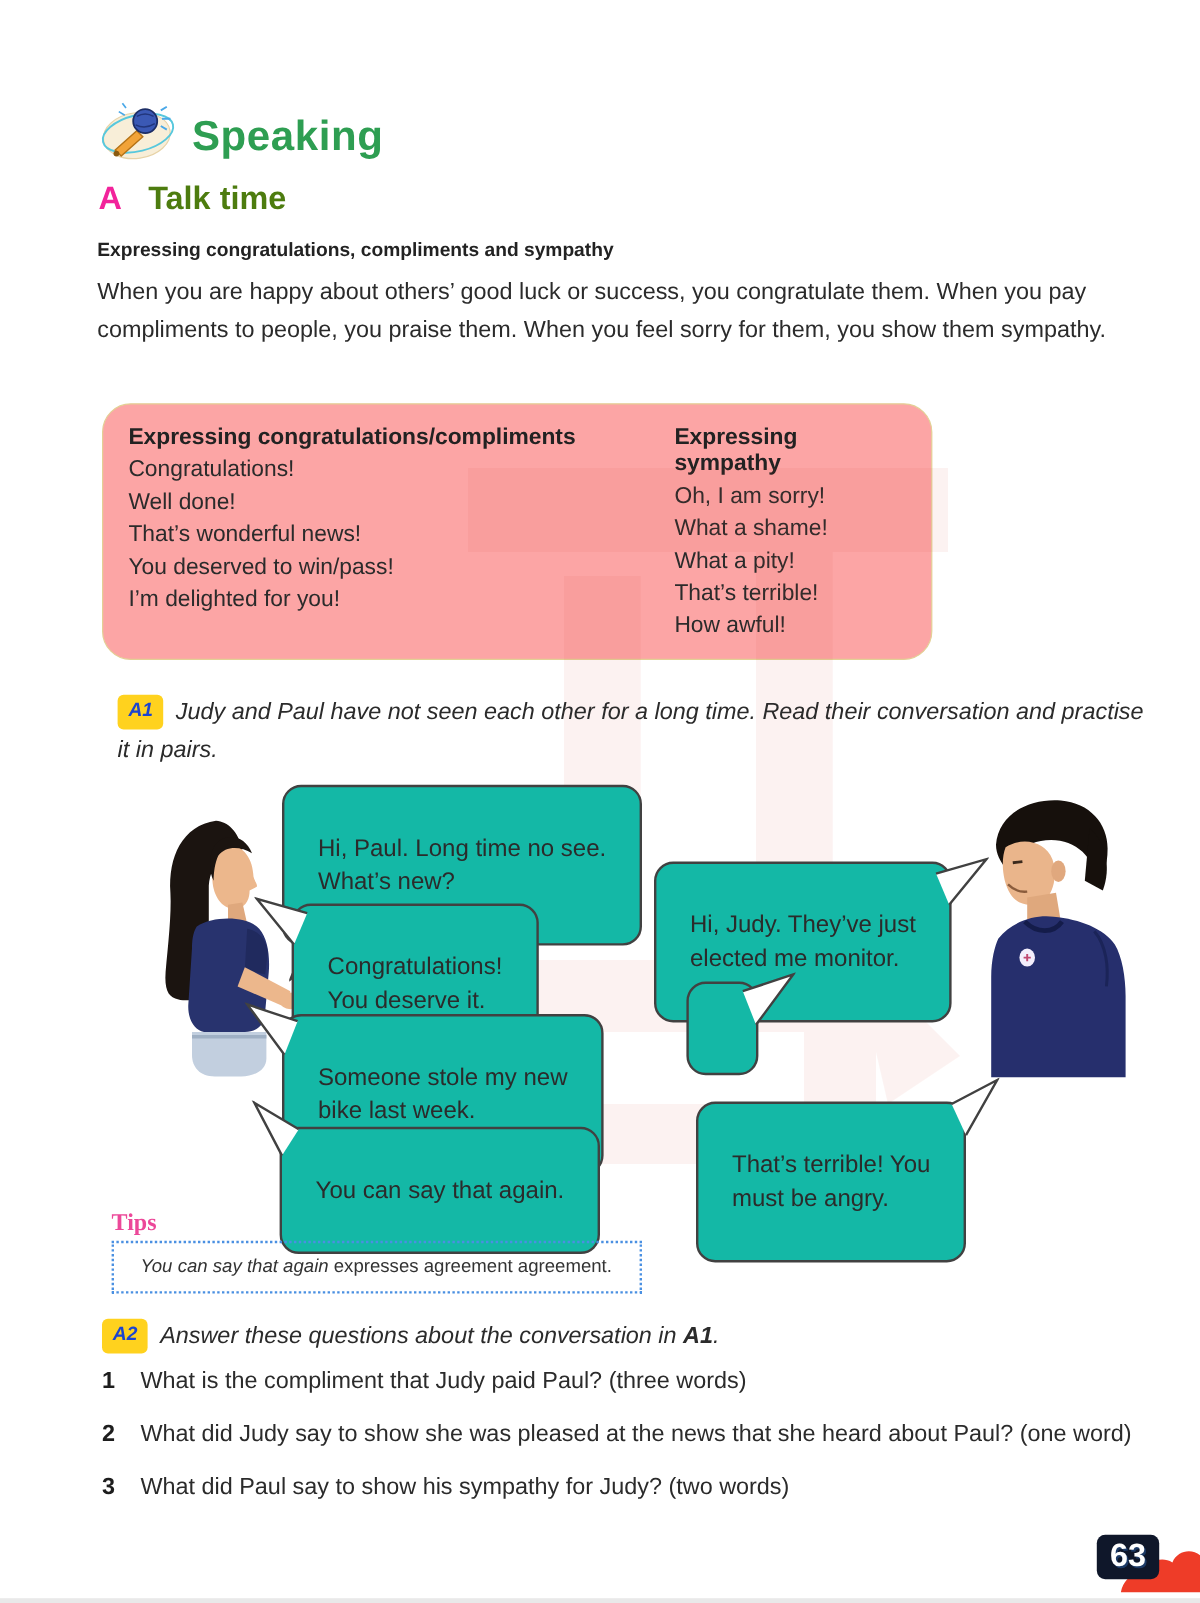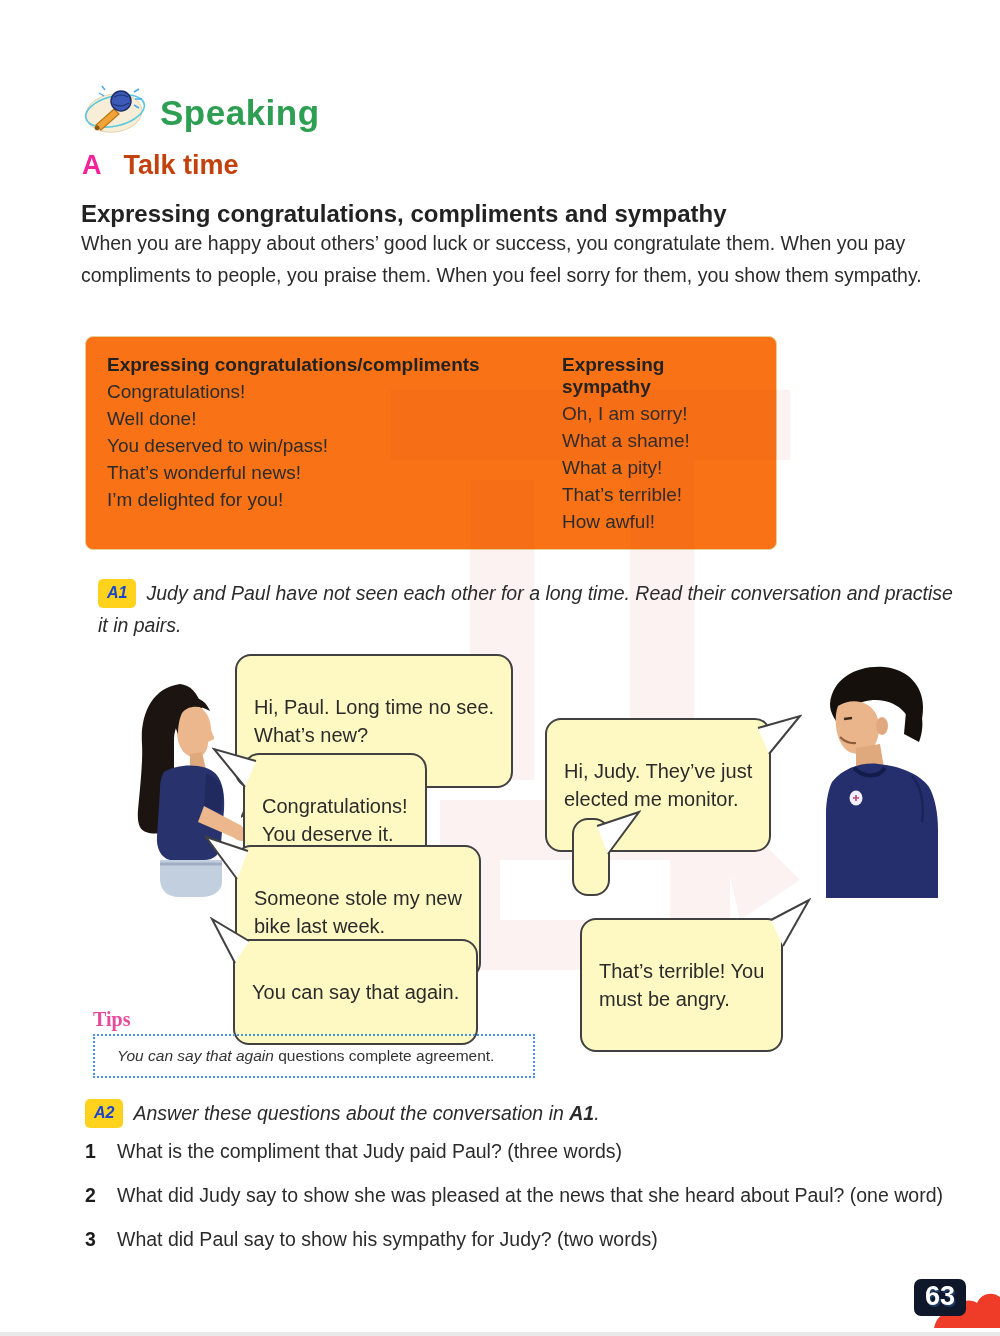--- a/index.html
+++ b/index.html
@@ -7,28 +7,28 @@
     position:relative;width:1000px;height:1332px;margin:0 auto;
     background:#ffffff;overflow:hidden;
     font-family:"Liberation Sans",sans-serif;color:#262626;
   }
   
   .speaking-header{position:absolute;left:84px;top:84px;display:flex;align-items:center;gap:10px;}
   .speaking-title{font-size:35px;font-weight:bold;color:#2e9e52;letter-spacing:.5px;}
   
   .talk-heading{position:absolute;left:82px;top:150px;display:flex;align-items:baseline;gap:22px;}
   .part-letter{font-size:27px;font-weight:bold;color:#f2239b;}
-  .part-title{font-size:27px;font-weight:bold;color:#c2410c;}
-  
-  .subheading{position:absolute;left:81px;top:200px;font-size:24px;font-weight:bold;color:#222;}
+  .part-title{font-size:27px;font-weight:bold;color:#4d7c0f;}
+  
+  .subheading{position:absolute;left:81px;top:200px;font-size:16px;font-weight:bold;color:#222;}
   .intro-body{position:absolute;left:81px;top:228px;width:872px;font-size:19.5px;line-height:1.63;color:#2b2b2b;}
   
   .expr-box{
     position:absolute;left:85px;top:336px;width:648px;height:178px;
-    background:#f97316;border:1.5px solid #e3d095;border-radius:8px;
+    background:#fca5a5;border:1.5px solid #e3d095;border-radius:24px;
     padding:17px 21px;display:flex;z-index:0;
   }
   .expr-col-left{flex:0 0 455px;}
   .expr-col-right{flex:1;}
   .expr-title{font-size:19px;font-weight:bold;color:#222;margin-bottom:3px;}
   .expr-item{font-size:19px;line-height:1.42;color:#2b2b2b;}
   
   .watermark{position:absolute;left:380px;top:360px;z-index:1;opacity:.06;pointer-events:none;}
   
   .exercise-line{position:absolute;font-size:19.5px;font-style:italic;line-height:1.6;color:#2b2b2b;z-index:2;}
@@ -38,22 +38,22 @@
     display:inline-block;background:#ffd21e;color:#1b44d0;
     font-size:16px;font-weight:bold;font-style:italic;
     padding:1px 9px 2px 9px;border-radius:5px;margin-right:10px;
     transform:translateY(-2px);
   }
   .bold-ref{font-weight:bold;}
   
   .conversation{position:absolute;left:80px;top:648px;width:890px;height:356px;z-index:2;}
   .figure{position:absolute;}
   .bubble{
-    position:absolute;background:#fef9c3;border:2px solid #414141;border-radius:16px;
-    padding:9px 17px;font-size:20px;line-height:1.4;color:#2b2b2b;
+    position:absolute;background:#14b8a6;border:2px solid #414141;border-radius:16px;
+    padding:9px 28px;font-size:20px;line-height:1.4;color:#2b2b2b;
     white-space:pre-line;z-index:3;
   }
   .tail{position:absolute;z-index:4;}
   .tail path{fill:#ffffff;stroke:#414141;stroke-width:2;}
   
   .tips-label{position:absolute;left:93px;top:1008px;font-family:Liberation Serif, serif;
     font-size:20px;font-weight:bold;color:#ec4899;z-index:2;}
   .tips-box{
     position:absolute;left:93px;top:1034px;width:416px;height:40px;
     border:2px dotted #4a90e2;display:flex;align-items:center;z-index:2;
@@ -101,22 +101,22 @@
   </div>
 
   <div class="subheading">Expressing congratulations, compliments and sympathy</div>
   <div class="intro-body">When you are happy about others’ good luck or success, you congratulate them. When you pay compliments to people, you praise them. When you feel sorry for them, you show them sympathy.</div>
 
   <div class="expr-box">
     <div class="expr-col-left">
       <div class="expr-title">Expressing congratulations/compliments</div>
       <div class="expr-item">Congratulations!</div>
       <div class="expr-item">Well done!</div>
+      <div class="expr-item">That’s wonderful news!</div>
       <div class="expr-item">You deserved to win/pass!</div>
-      <div class="expr-item">That’s wonderful news!</div>
       <div class="expr-item">I’m delighted for you!</div>
     </div>
     <div class="expr-col-right">
       <div class="expr-title">Expressing sympathy</div>
       <div class="expr-item">Oh, I am sorry!</div>
       <div class="expr-item">What a shame!</div>
       <div class="expr-item">What a pity!</div>
       <div class="expr-item">That’s terrible!</div>
       <div class="expr-item">How awful!</div>
     </div>
@@ -220,21 +220,21 @@
       <span>You can say that again.</span>
       <svg class="tail" style="left:-26px;top:-24px;" width="42" height="50" viewBox="0 0 42 50">
           <path d="M40,24 L3,2 L26,46"></path>
         </svg>
     </div>
   </div>
 
   <div class="tips-label">Tips</div>
   <div class="tips-box">
     <span>
-      <span class="it">You can say that again</span><span> questions complete agreement.</span>
+      <span class="it">You can say that again</span><span> expresses agreement agreement.</span>
     </span>
   </div>
 
   <div class="exercise-line a2-line">
     <span class="badge">A2</span><span>Answer these questions about the conversation in </span><span class="bold-ref">A1</span><span>.</span>
   </div>
 
   <div class="questions">
     <div class="q-row">
       <div class="q-num">1</div>

